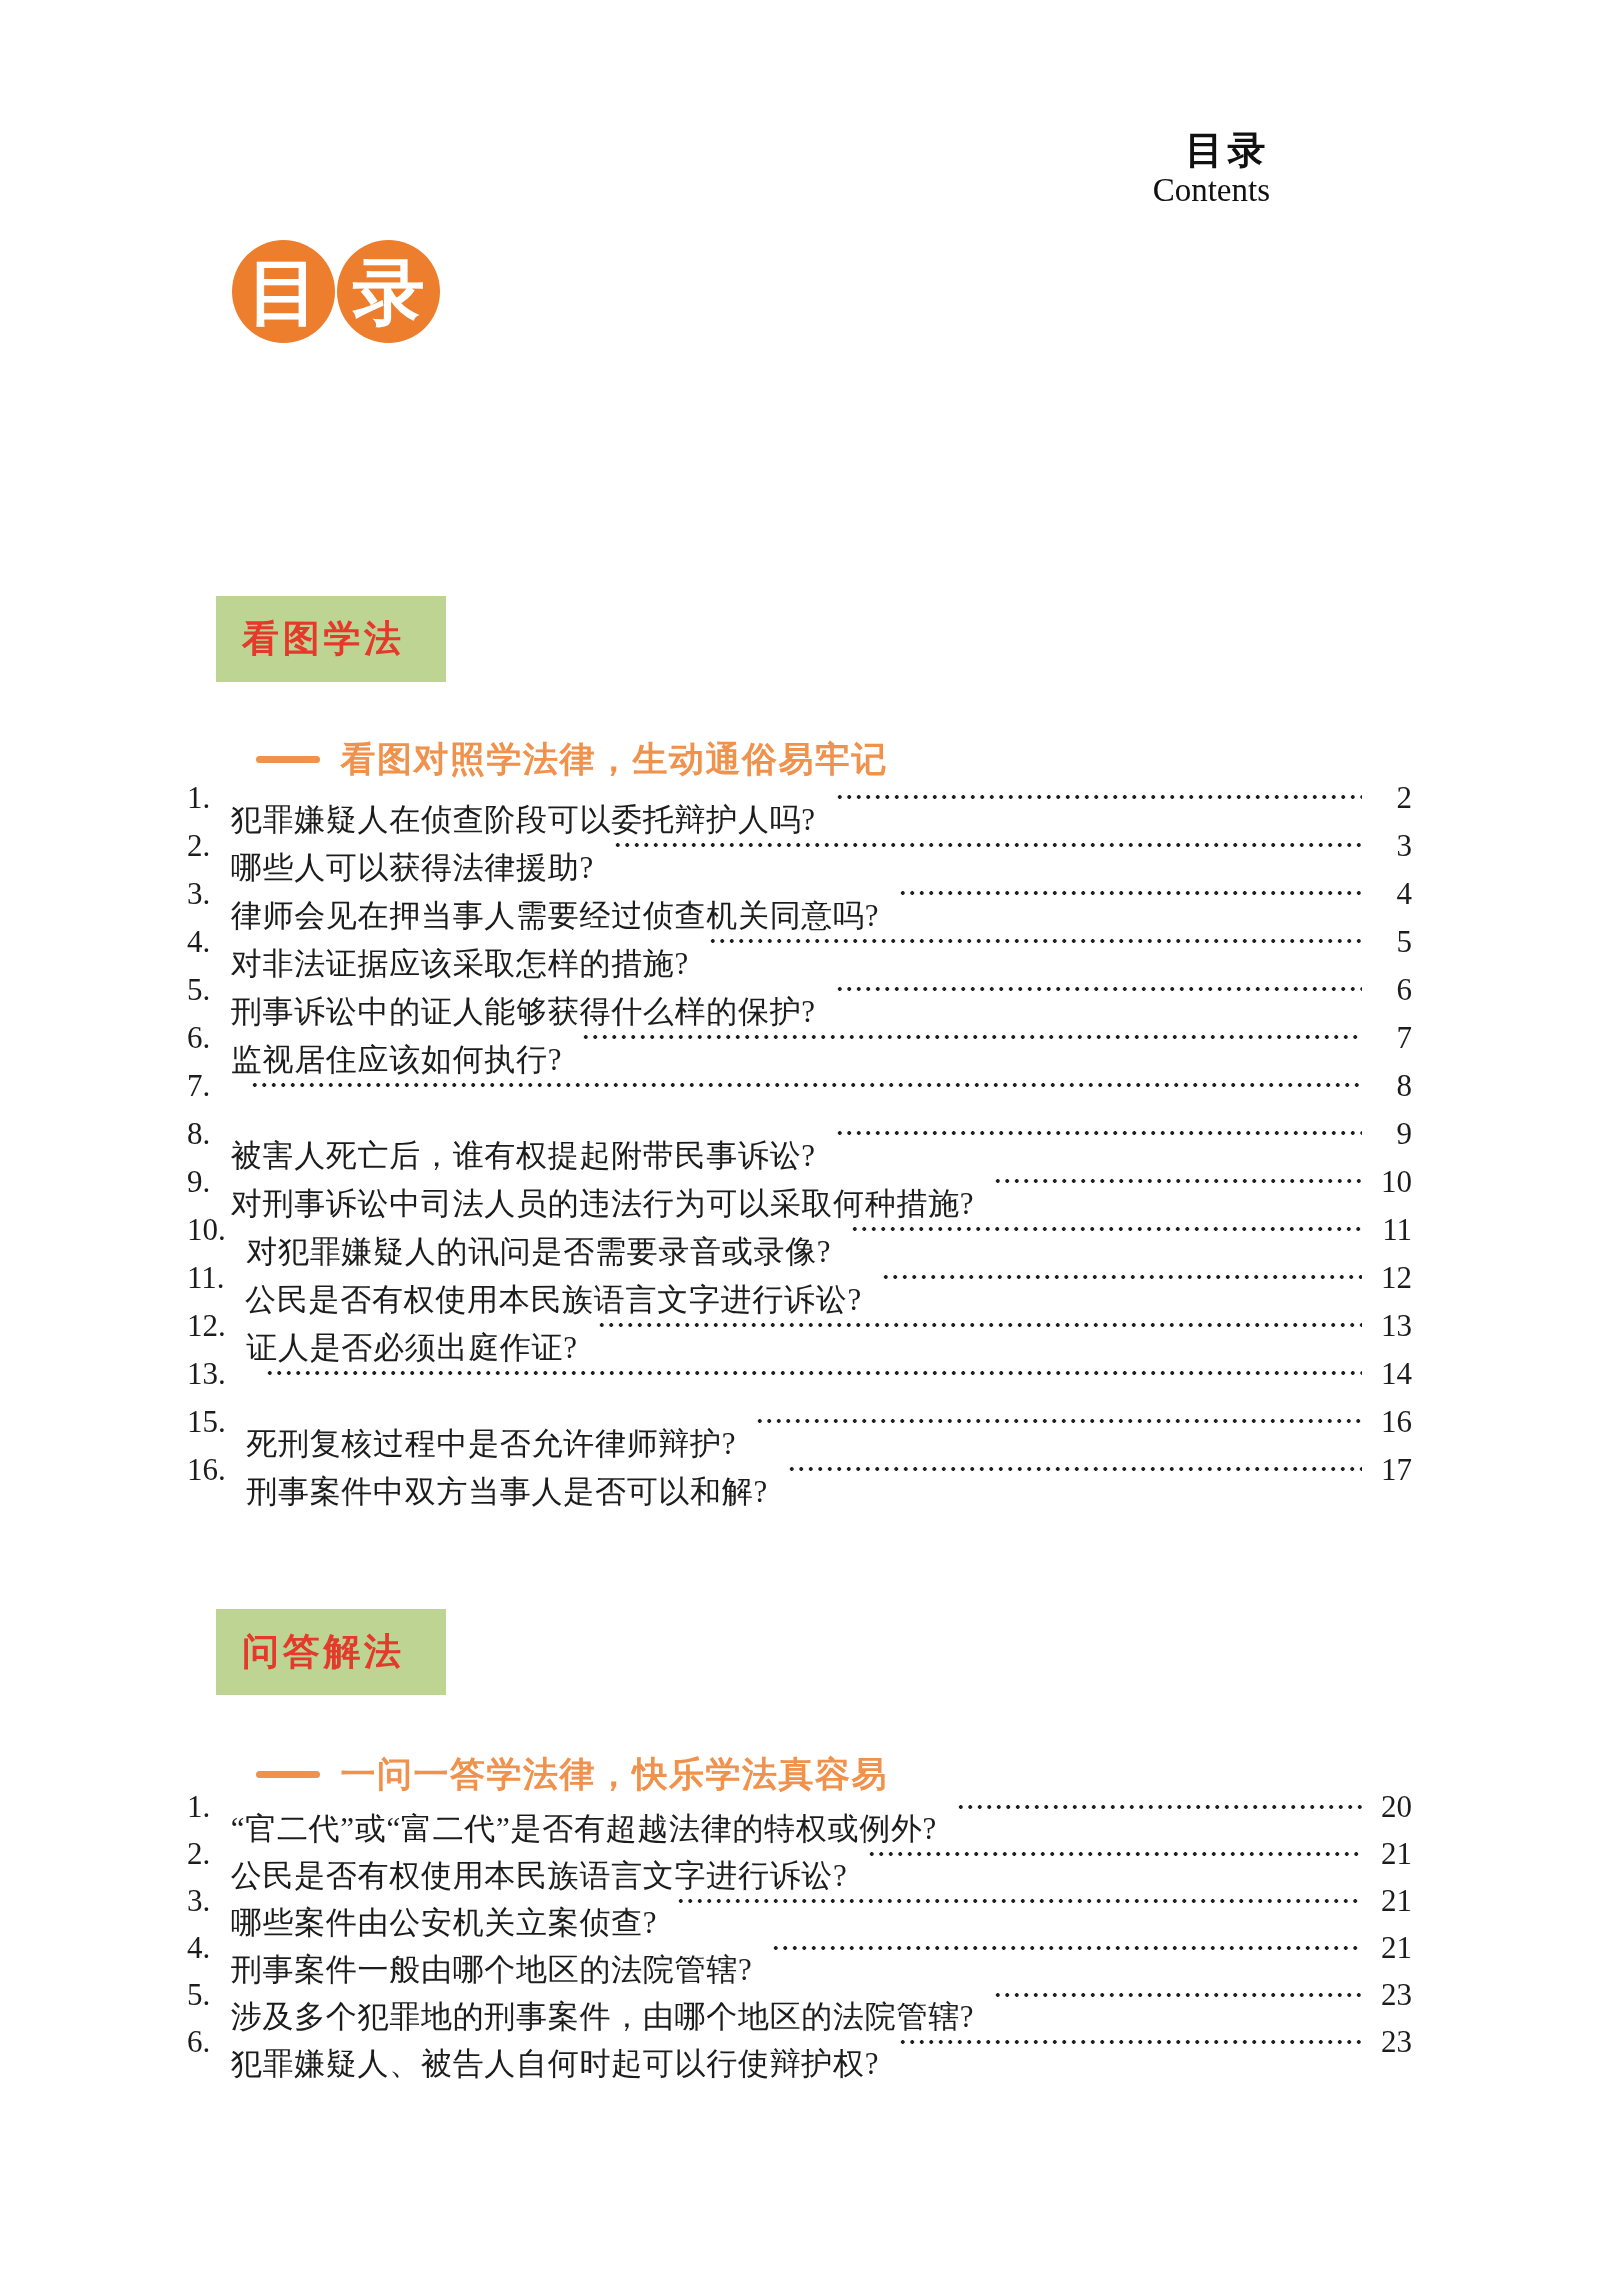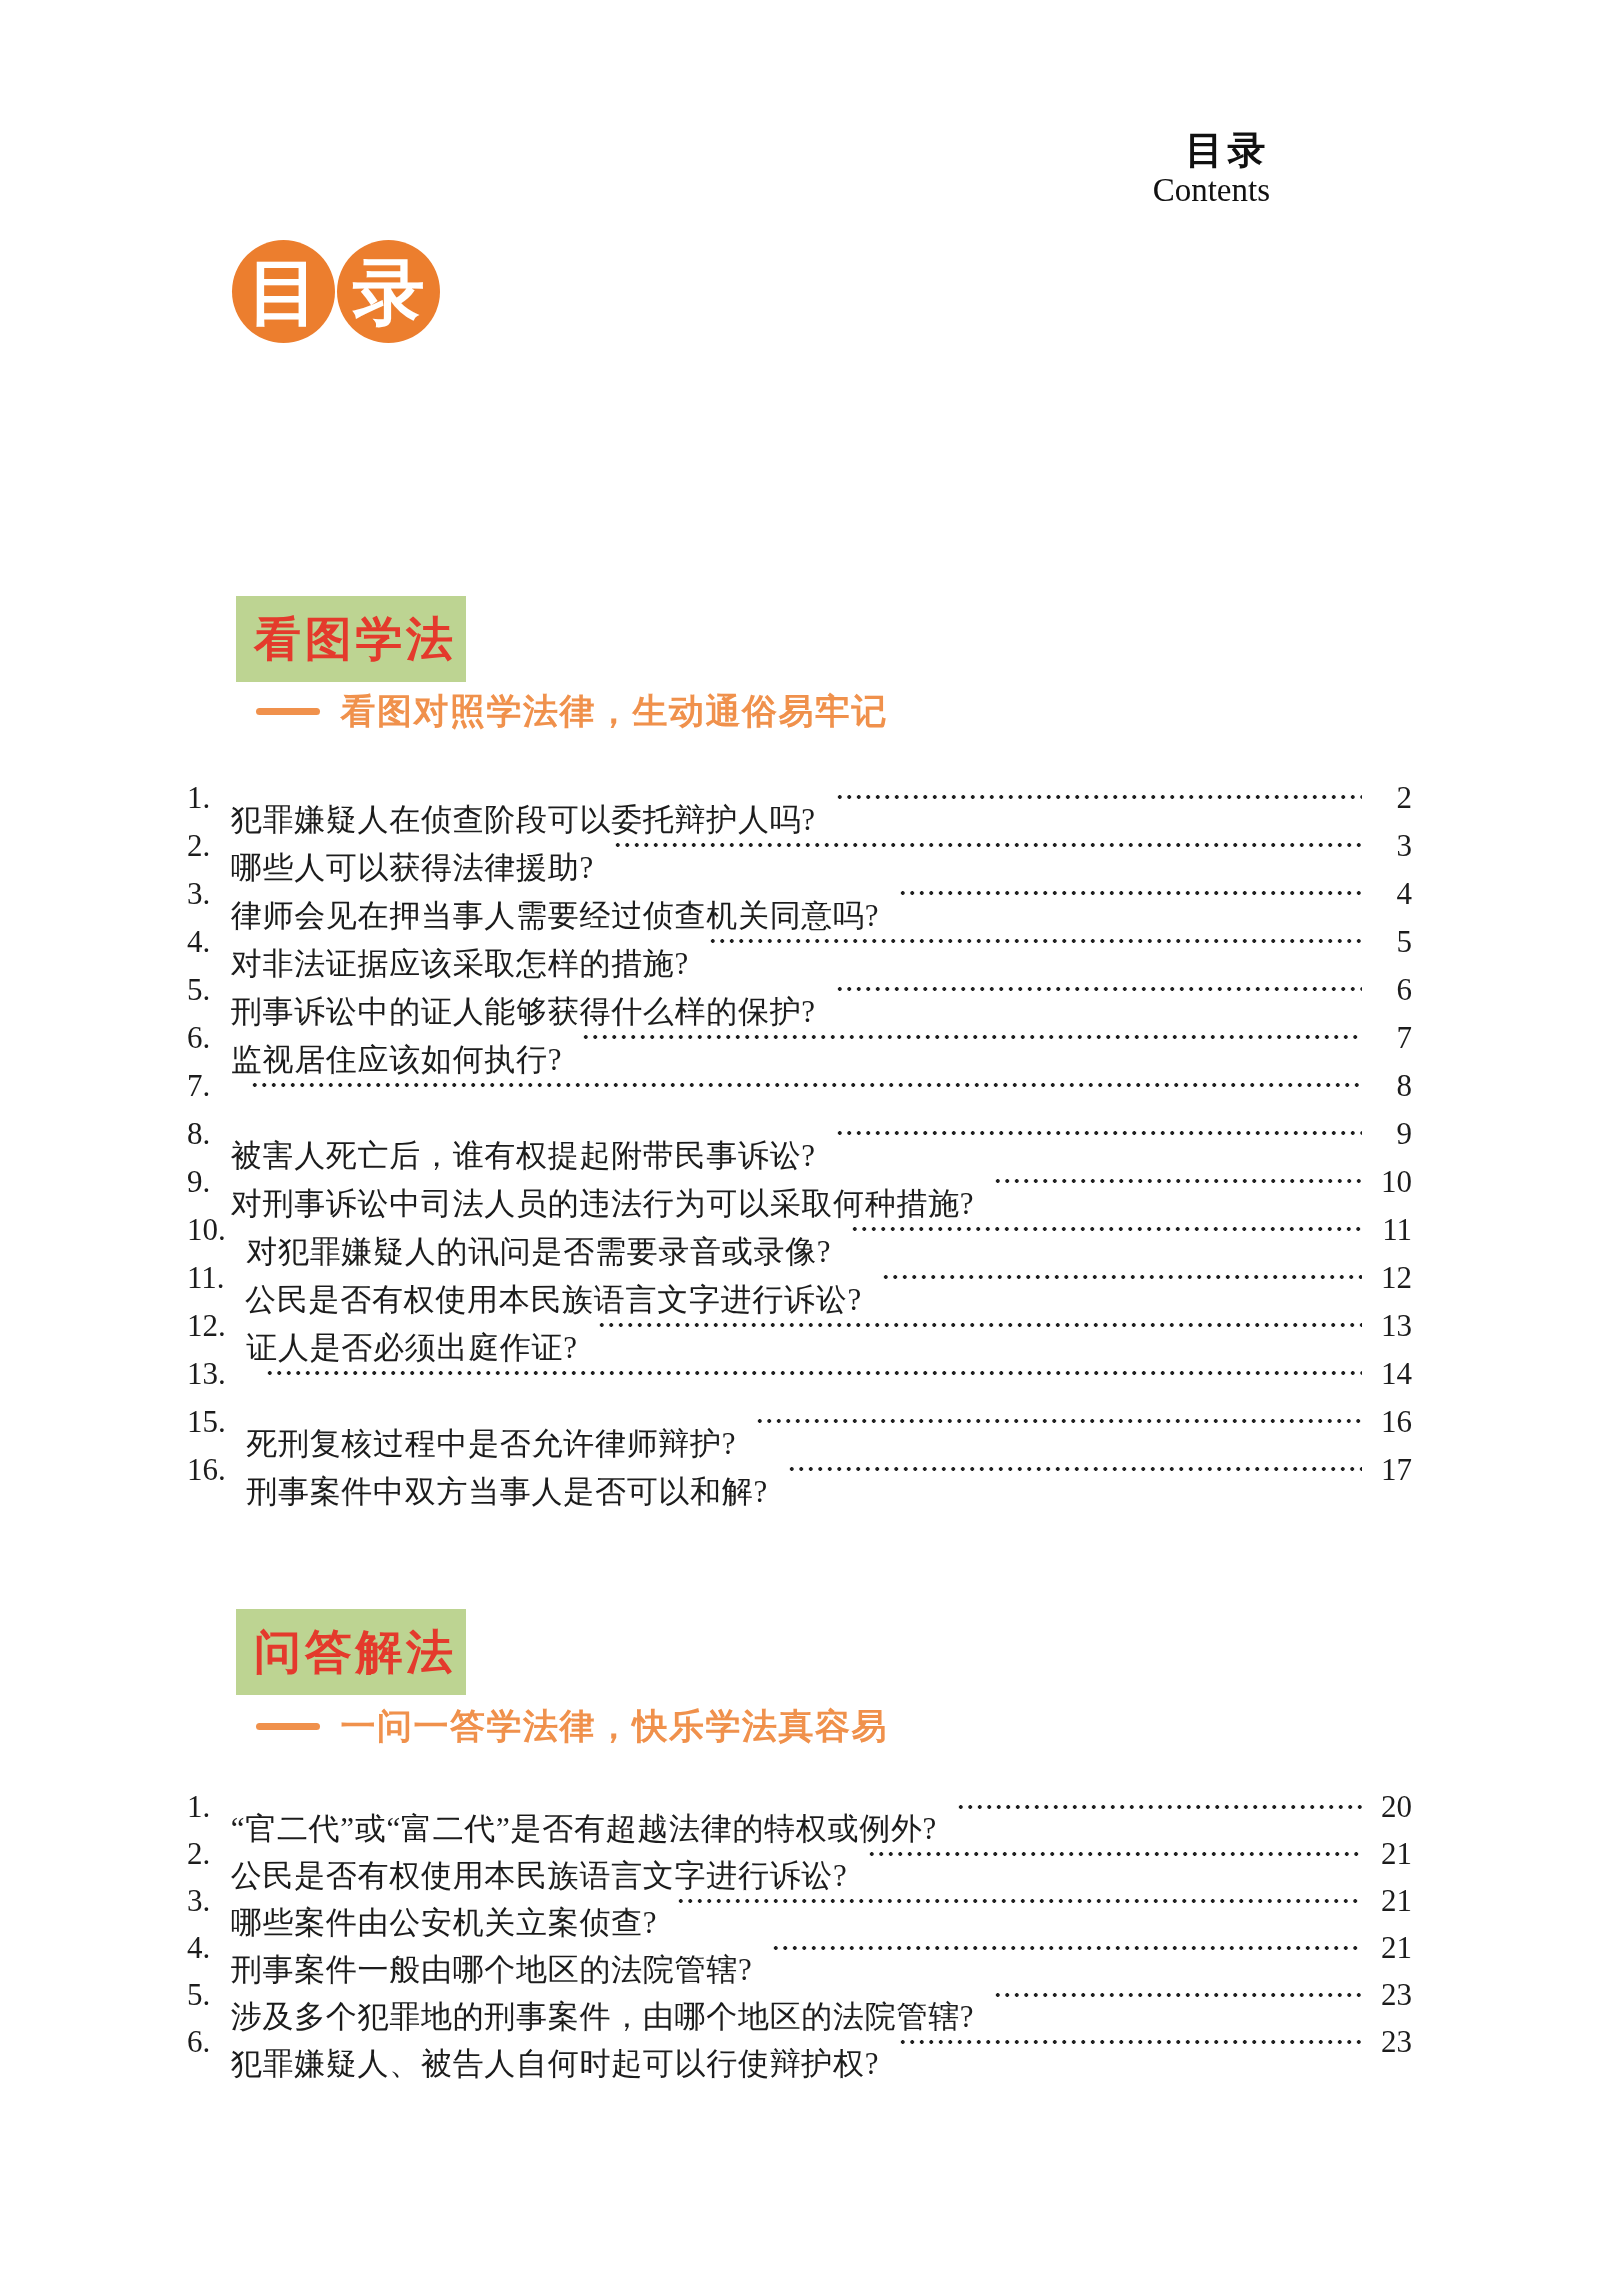--- a/index.html
+++ b/index.html
@@ -41,36 +41,37 @@
   .logo-circle{
     width:103px;height:103px;border-radius:50%;
     background:var(--orange-circle);
     display:flex;align-items:center;justify-content:center;
     margin-right:2.2px;
     font-family:"Liberation Sans","DejaVu Sans",sans-serif;
     font-weight:bold;font-size:72px;color:#ffffff;line-height:1;
   }
   
   .badge{
-    position:absolute; left:236px; width:230px; height:86px;
+    position:absolute; left:216px; width:230px; height:86px;
     background:var(--green-badge);
-    display:flex; align-items:center; padding-left:18px;
-    font-family:"Liberation Sans","DejaVu Sans",sans-serif;
-    font-weight:bold; font-size:47px; letter-spacing:3.7px;
+    display:flex; align-items:center; padding-left:26px;
+    font-family:"Liberation Sans","DejaVu Sans",sans-serif;
+    font-weight:bold; font-size:37px; letter-spacing:3.7px;
     color:var(--red-badge);
   }
   .badge-1{top:596px;}
   .badge-2{top:1609px;}
   
   .subtitle{
     position:absolute; left:256px; height:45px;
     display:flex; align-items:center;
     font-family:"Liberation Sans","DejaVu Sans",sans-serif;
     font-weight:bold; font-size:35px; letter-spacing:1.5px;
     color:var(--orange-sub);
+    margin-top:48px;
   }
   .subtitle-1{top:689px;}
   .subtitle-2{top:1704px;}
   .subtitle-dash{
     width:64px;height:7.3px;border-radius:3.7px;
     background:var(--orange-sub);
     margin-right:20.5px; flex:none;
   }
   
   .toc-list{position:absolute; left:187px; width:1225px;}

